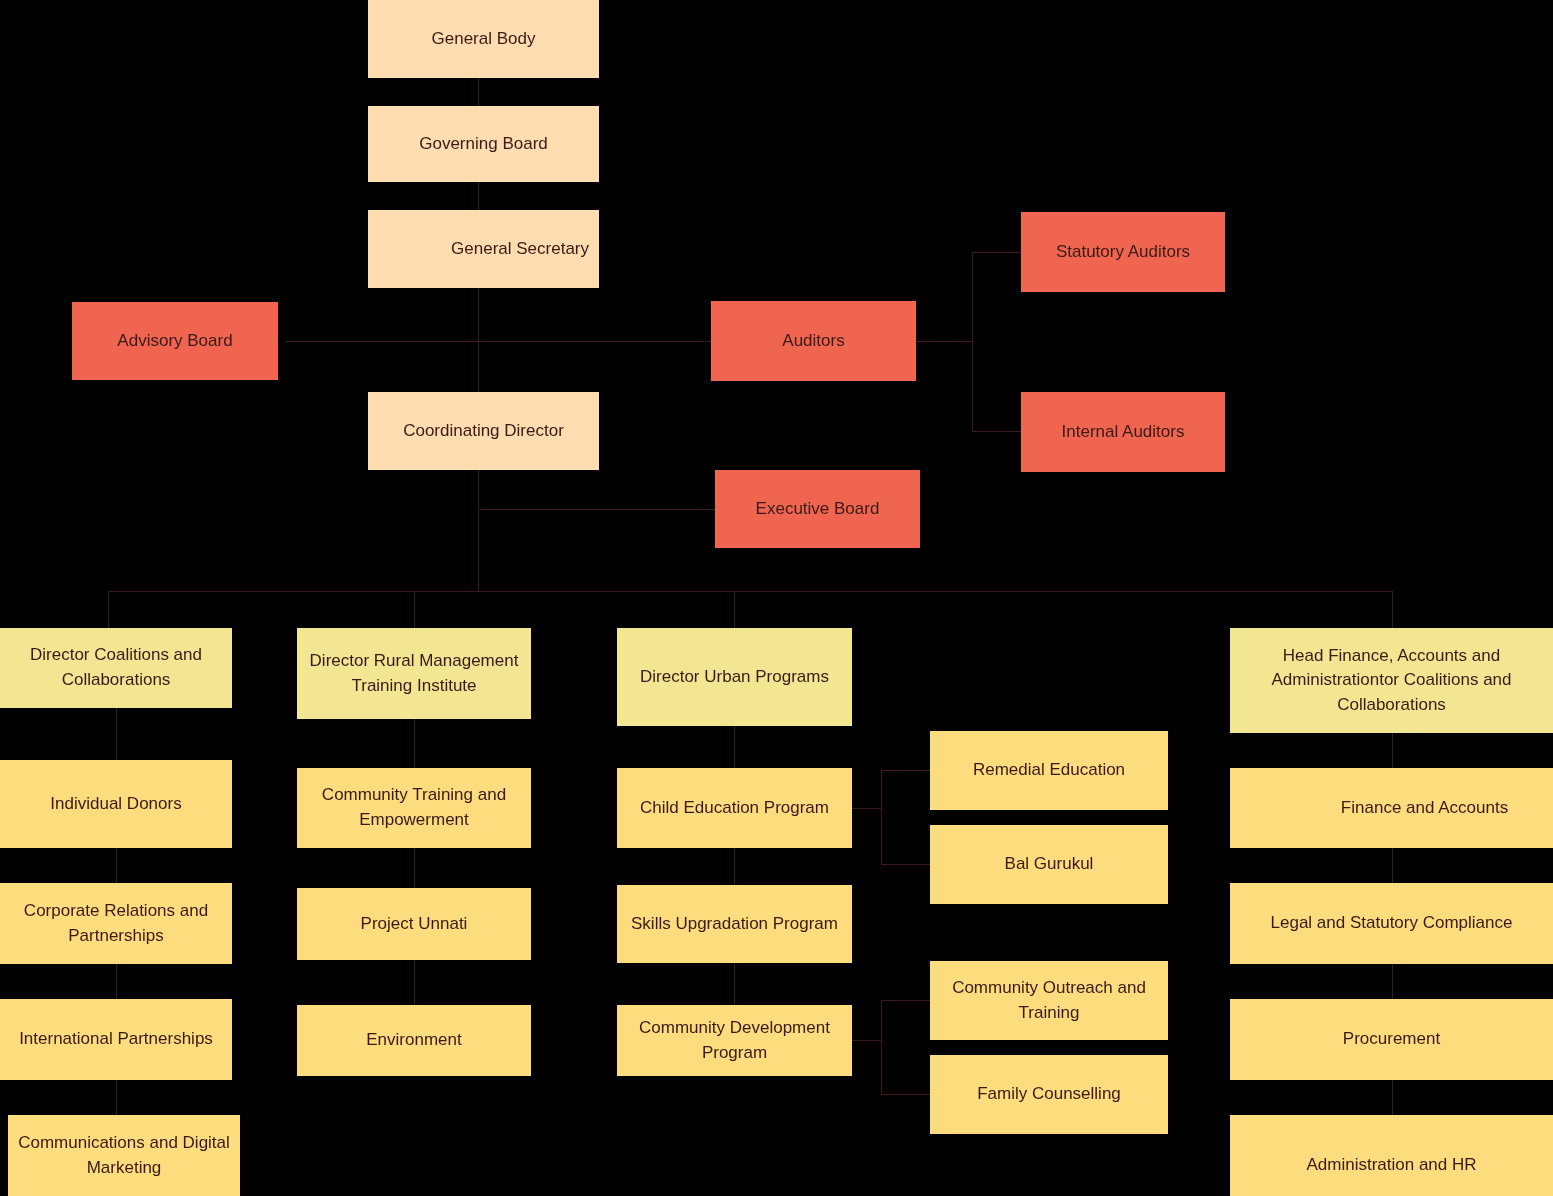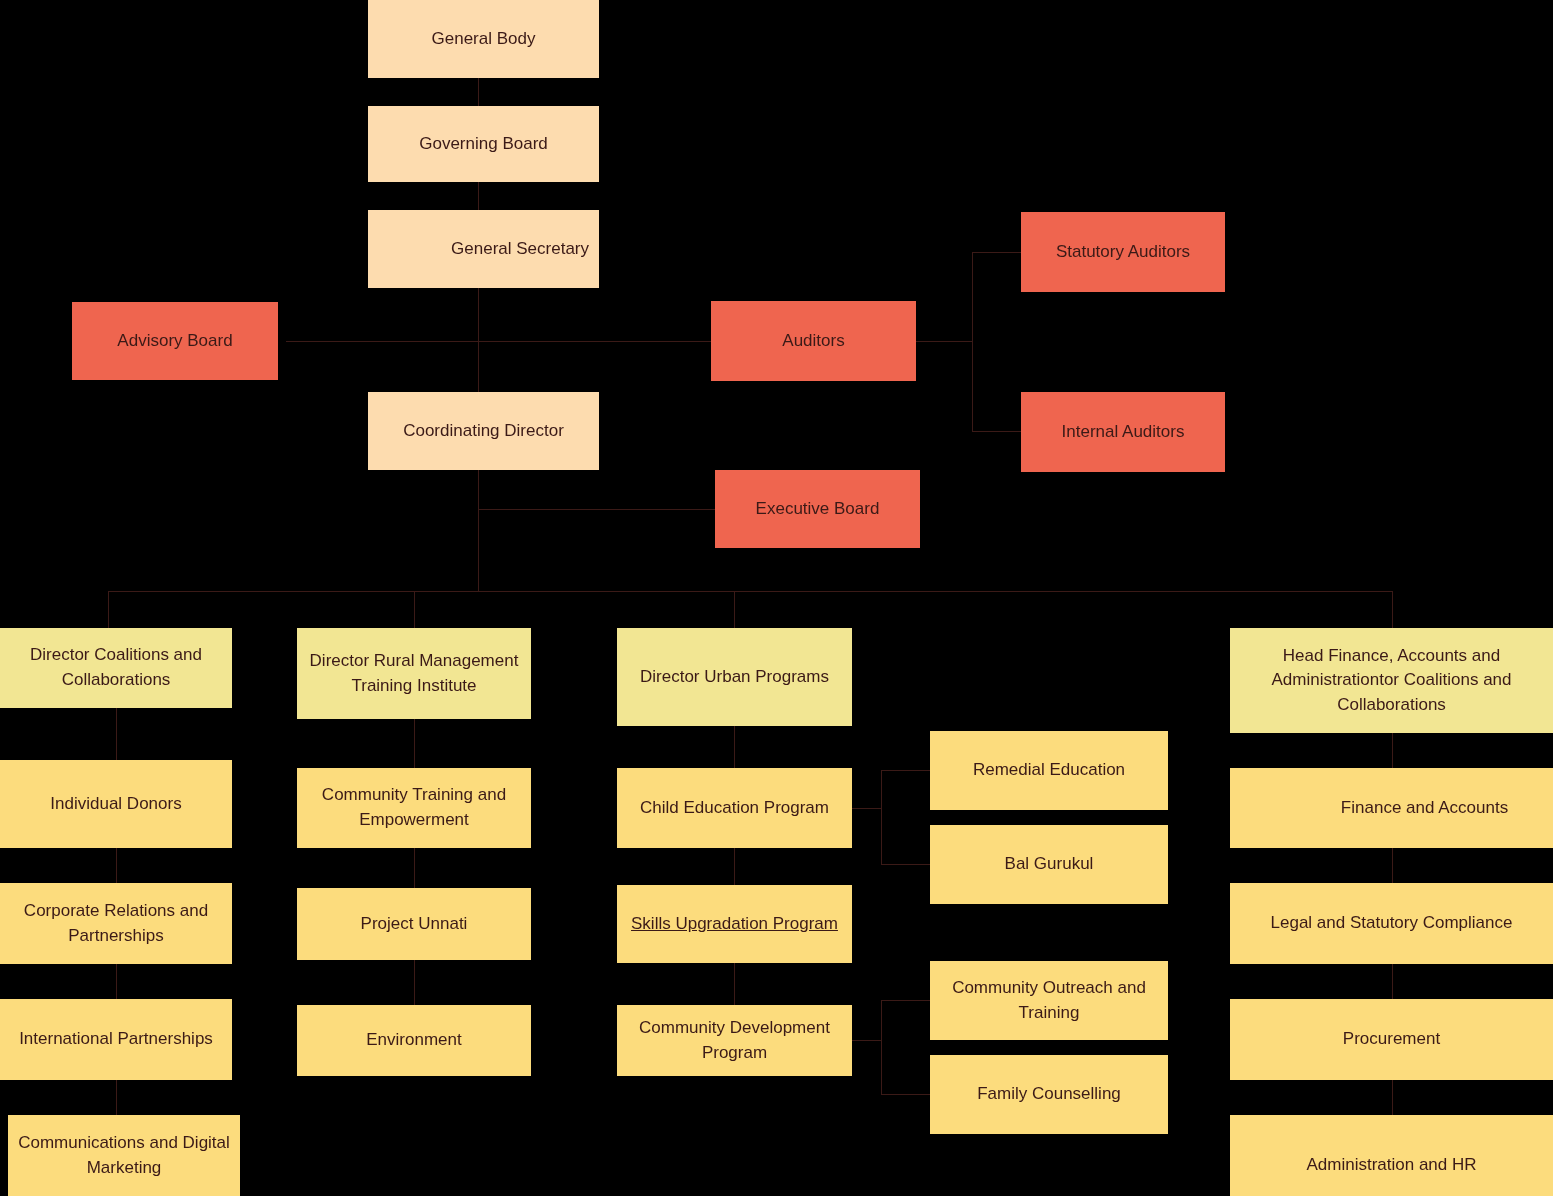--- a/index.html
+++ b/index.html
@@ -165,21 +165,21 @@
   <div class="node gold" style="left:297px; top:1005px; width:234px; height:71px;">
     <span>Environment</span>
   </div>
 
   <div class="node lemon" style="left:617px; top:628px; width:235px; height:98px;">
     <span>Director Urban Programs</span>
   </div>
   <div class="node gold" style="left:617px; top:768px; width:235px; height:80px;">
     <span>Child Education Program</span>
   </div>
-  <div class="node gold" style="left:617px; top:885px; width:235px; height:78px;text-decoration:underline;">
+  <div class="node gold" style="left:617px; top:885px; width:235px; height:78px;">
     <span>Skills Upgradation Program</span>
   </div>
   <div class="node gold" style="left:617px; top:1005px; width:235px; height:71px;">
     <span>Community Development Program</span>
   </div>
 
   <div class="node gold" style="left:930px; top:731px; width:238px; height:79px;">
     <span>Remedial Education</span>
   </div>
   <div class="node gold" style="left:930px; top:825px; width:238px; height:79px;">

